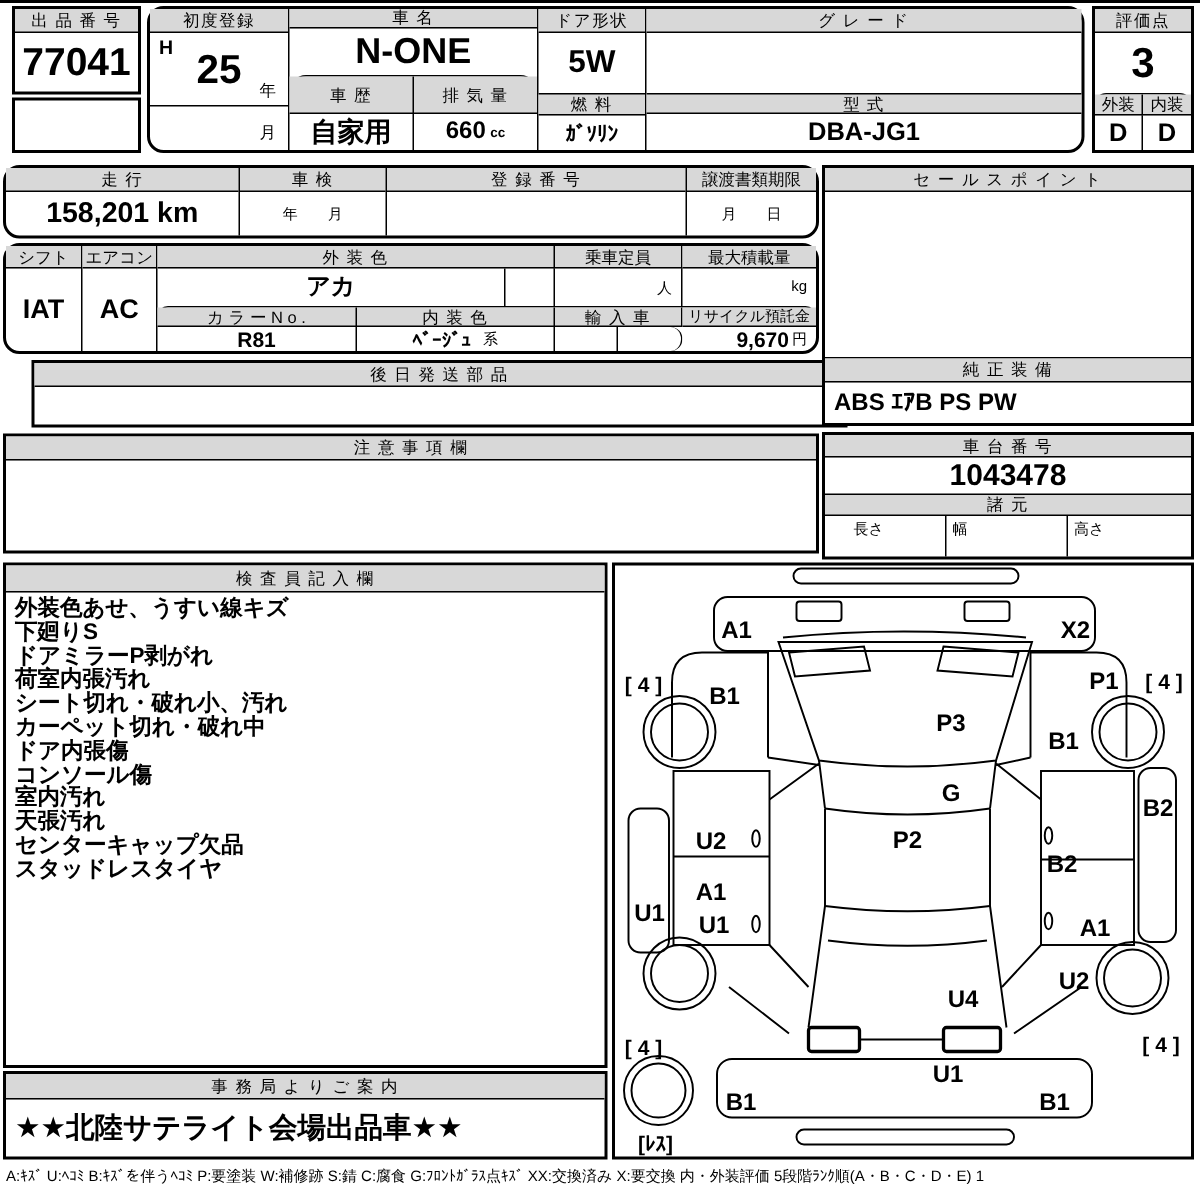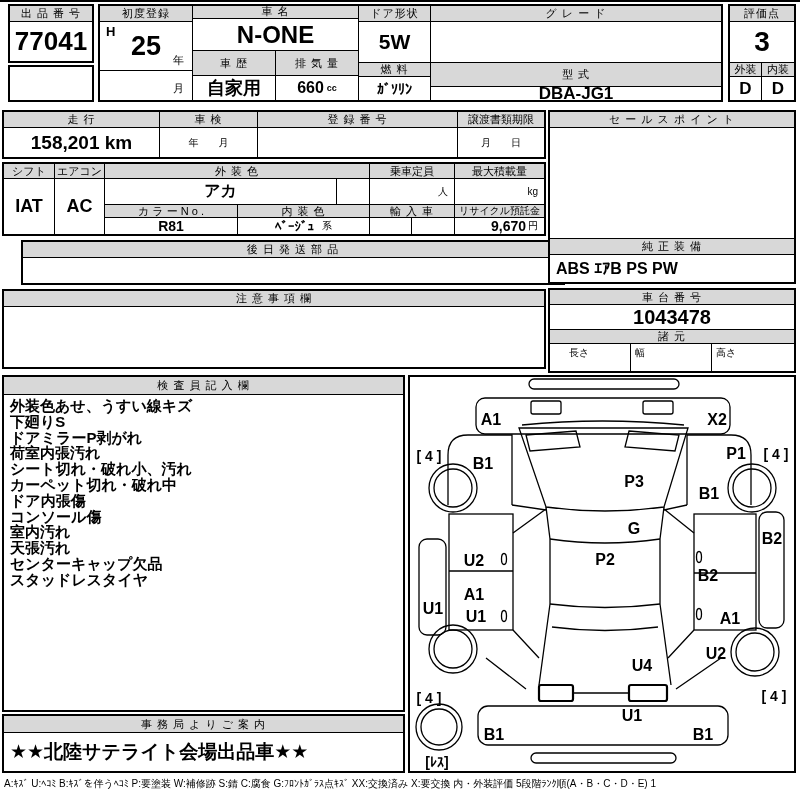--- a/index.html
+++ b/index.html
@@ -4,21 +4,21 @@
 <style>
   html,body{margin:0;padding:0;background:#fff;}
   .sheet{position:relative;width:800px;height:800px;background:#fff;color:#000;
          font-family:"Liberation Sans","DejaVu Sans",sans-serif;overflow:hidden;}
   .topline{position:absolute;left:0;top:0;width:800px;height:2px;background:#000;}
   .box{position:absolute;border:2px solid #000;box-sizing:border-box;background:#fff;}
   .box *{box-sizing:border-box;}
   .hdr{background:#d8d8d8;border-bottom:1px solid #000;display:flex;align-items:center;
        justify-content:center;font-size:11px;letter-spacing:1px;overflow:hidden;white-space:nowrap;}
   .val{display:flex;align-items:center;justify-content:center;font-weight:bold;overflow:hidden;white-space:nowrap;}
-  .row{display:flex;}
+  .row{display:flex;border-radius:11px;}
   .col{display:flex;flex-direction:column;}
   .bl{border-left:1px solid #000;} .br{border-right:1px solid #000;}
   .bt{border-top:1px solid #000;} .bb{border-bottom:1px solid #000;}
   .small{font-size:10px;font-weight:normal;}
   .right{justify-content:flex-end;padding-right:6px;}
   .left{justify-content:flex-start;padding-left:6px;}
   .notes{padding:3px 6px;font-weight:bold;font-size:15px;line-height:15.8px;}
   .legend{position:absolute;left:4px;top:777px;width:794px;font-size:10px;white-space:nowrap;
           letter-spacing:0px;}
   svg text{font:bold 16px "Liberation Sans","DejaVu Sans",sans-serif;fill:#000;}
@@ -67,21 +67,21 @@
     </div>
     <div class="col bl" style="width:72px;">
       <div class="hdr" style="height:16px;">ドア形状</div>
       <div class="val" style="height:40px;font-size:21px;">5W</div>
       <div class="hdr bt" style="height:15px;">燃 料</div>
       <div class="val" style="flex:1;font-size:14px;">ｶﾞｿﾘﾝ</div>
     </div>
     <div class="col bl" style="width:291px;">
       <div class="hdr" style="height:16px;">グ レ ー ド</div>
       <div class="val" style="height:40px;"></div>
-      <div class="hdr bt" style="height:25px;font-family:Liberation Serif, serif;">型 式</div>
+      <div class="hdr bt" style="height:14px;font-family:Liberation Serif, serif;">型 式</div>
       <div class="val" style="flex:1;font-size:17px;">DBA-JG1</div>
     </div>
   </div>
 
   <div class="box col" style="left:728px;top:4px;width:68px;height:98px;">
     <div class="hdr" style="height:16px;">評価点</div>
     <div class="val" style="height:40px;font-size:28px;">3</div>
     <div class="row bt" style="height:15px;">
       <div class="hdr br" style="width:32px;height:100%;letter-spacing:0;">外装</div>
       <div class="hdr" style="flex:1;height:100%;letter-spacing:0;">内装</div>

